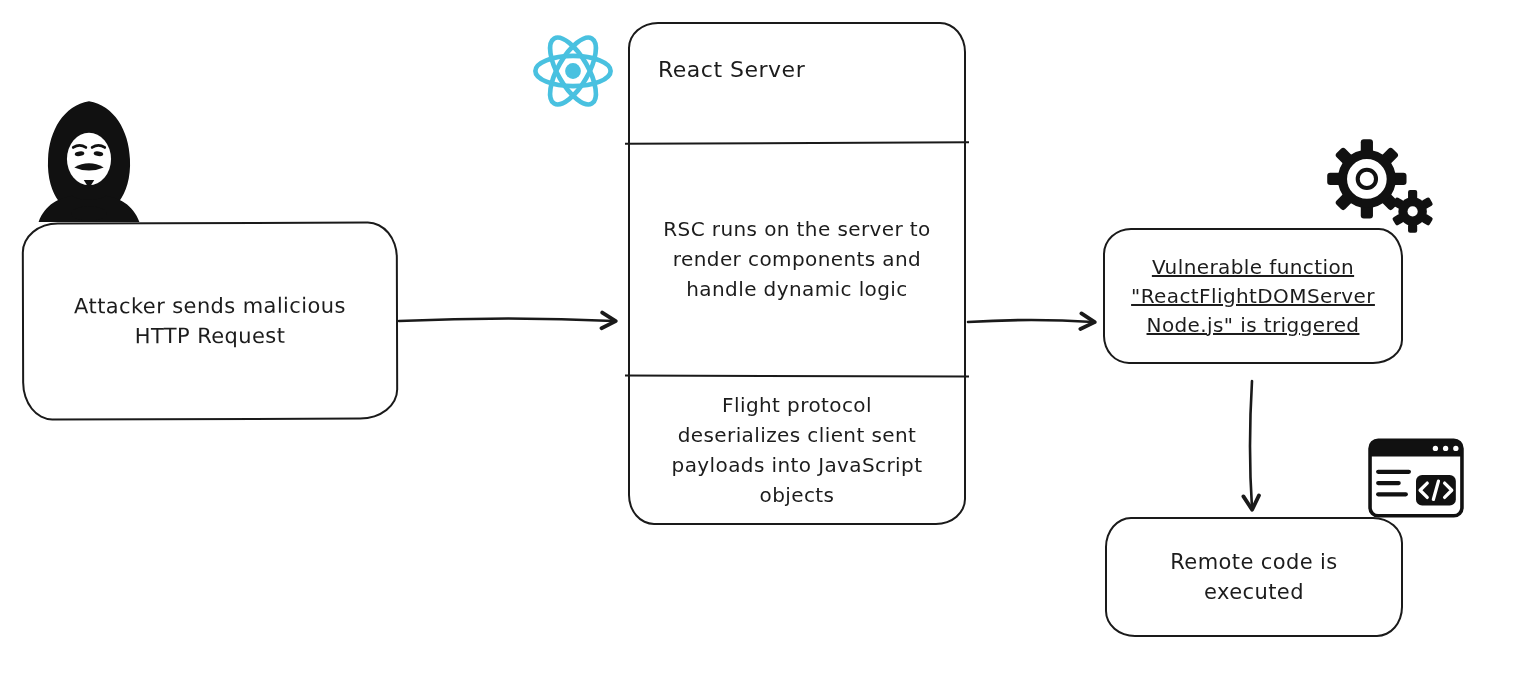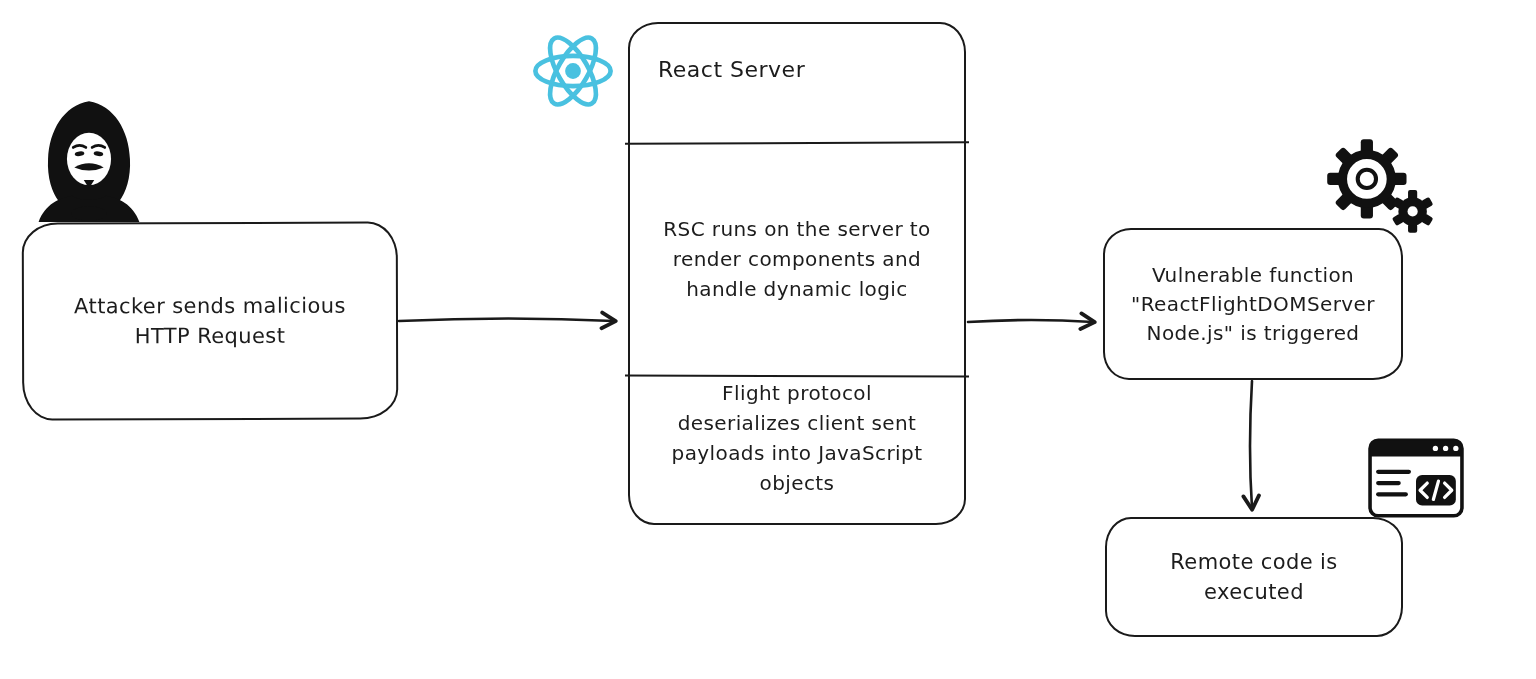--- a/index.html
+++ b/index.html
@@ -68,27 +68,28 @@
     display: flex;
     align-items: center;
     justify-content: center;
     text-align: center;
     font-size: 20px;
     letter-spacing: 0.4px;
     line-height: 1.5;
     padding: 0 28px;
   }
   .rs-section.s1 { top: 118px; height: 233px; }
-  .rs-section.s2 { top: 339px; height: 150px; }
+  .rs-section.s2 { top: 351px; height: 150px; }
   #node-vulnerable {
     left: 1103px; top: 228px;
-    width: 300px; height: 152px;
+    width: 300px; height: 136px;
     border-radius: 28px 24px 30px 26px / 26px 30px 24px 28px;
     font-size: 20px;
     padding: 0 14px;
+    text-decoration: underline;
   }
   #node-remote {
     left: 1105px; top: 517px;
     width: 298px; height: 120px;
     border-radius: 26px 30px 26px 30px / 30px 26px 30px 26px;
     font-size: 21px;
     padding: 12px 30px;
   }
   .icon { position: absolute; }
   #hacker-icon   { left: 24px;  top: 96px;  width: 130px; height: 126px; }

